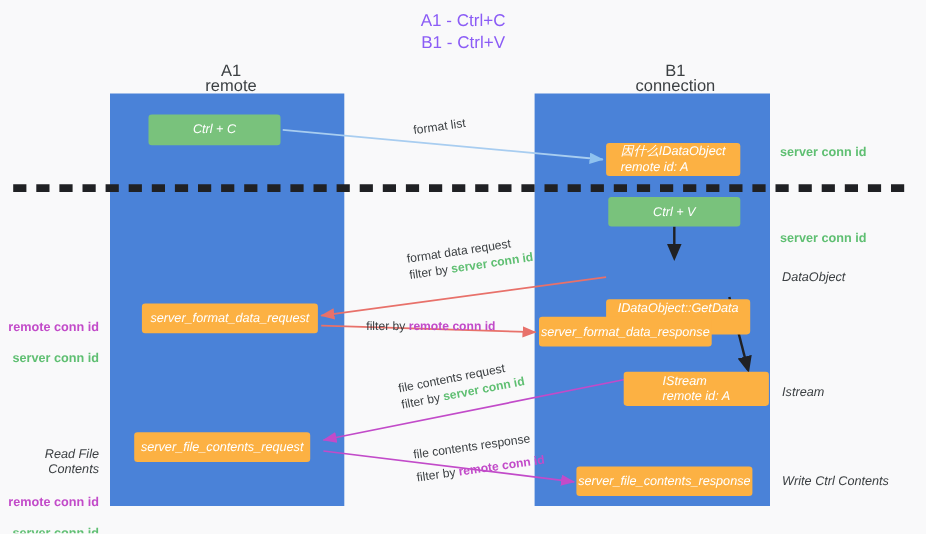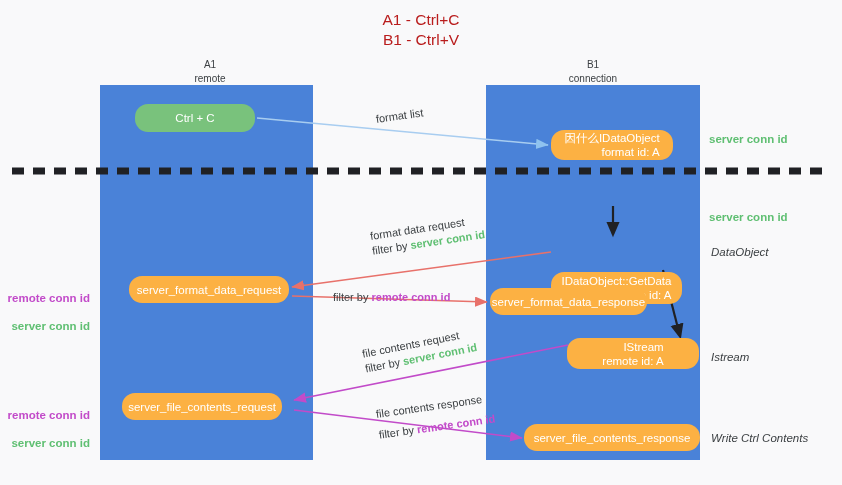--- a/index.html
+++ b/index.html
@@ -27,47 +27,48 @@
     pointer-events: none;
   }
   .panel {
     position: absolute;
     background: #4a82d8;
   }
   .col-head {
     position: absolute;
     text-align: center;
     color: #3c4043;
-    font-size: 10px;
+    font-size: 15px;
     line-height: 14px;
     white-space: pre-line;
   }
   .title {
     position: absolute;
     left: 0;
     top: 10px;
     width: 842px;
     text-align: center;
-    color: #b91c1c;
+    color: #8b5cf6;
     font-size: 15.5px;
     line-height: 20px;
     white-space: pre-line;
   }
   .box {
     position: absolute;
     box-sizing: border-box;
     display: flex;
     align-items: center;
     justify-content: center;
-    text-align: right;
+    text-align: left;
     color: #ffffff;
     font-size: 11.5px;
     line-height: 14px;
     white-space: pre-line;
-    border-radius: 13px;
+    border-radius: 3px;
+    font-style: italic;
   }
   .box.orange { background: #fcb143; }
   .box.green  { background: #79c27c; }
 
   .side-label {
     position: absolute;
     font-size: 11.5px;
     line-height: 14px;
     color: #3c4043;
     white-space: pre-line;
@@ -95,21 +96,21 @@
 </head>
 <body>
 
 <div id="stage">
 
   <div class="title">A1 - Ctrl+C
 B1 - Ctrl+V</div>
 
   <div class="col-head" style="left:110px; top:58px; width:200px;">A1
 remote</div>
-  <div class="col-head" style="left:493px; top:58px; width:200px;">B1
+  <div class="col-head" style="left:514px; top:58px; width:200px;">B1
 connection</div>
 
   <div class="panel" style="left:100px; top:85px; width:213px; height:375px;"></div>
   <div class="panel" style="left:486px; top:85px; width:214px; height:375px;"></div>
 
   <svg class="svg-layer" viewBox="0 0 842 485" xmlns="http://www.w3.org/2000/svg">
     <defs>
       <marker id="ah-blue" markerWidth="9" markerHeight="9" refX="7.5" refY="3.2" orient="auto" markerUnits="strokeWidth">
         <path d="M0,0 L8,3.2 L0,6.4 z" fill="#8fc2ef"></path>
       </marker>
@@ -137,36 +138,37 @@
     <line x1="292" y1="296" x2="487" y2="302" stroke="#e8716a" stroke-width="1.6" marker-end="url(#ah-red)"></line>
 
     <line x1="568" y1="345" x2="294" y2="400" stroke="#c24bc9" stroke-width="1.6" marker-end="url(#ah-mag)"></line>
 
     <line x1="294" y1="410" x2="522" y2="438" stroke="#c24bc9" stroke-width="1.6" marker-end="url(#ah-mag)"></line>
   </svg>
 
   <div class="box green" style="left:135px; top:104px; width:120px; height:28px;">Ctrl + C</div>
 
   <div class="box orange" style="left:551px; top:130px; width:122px; height:30px;">因什么IDataObject
-format id: A</div>
-
+remote id: A</div>
+
+  <div class="box green" style="left:553px; top:179px; width:120px; height:27px;">Ctrl + V</div>
 
   <div class="box orange" style="left:551px; top:236px; width:131px; height:32px;margin-top:36px;">IDataObject::GetData
 remote id: A</div>
 
   <div class="box orange" style="left:490px; top:288px; width:157px; height:27px;">server_format_data_response</div>
 
   <div class="box orange" style="left:129px; top:276px; width:160px; height:27px;">server_format_data_request</div>
 
   <div class="box orange" style="left:567px; top:338px; width:132px; height:31px;">IStream
 remote id: A</div>
 
   <div class="box orange" style="left:122px; top:393px; width:160px; height:27px;">server_file_contents_request</div>
 
-  <div class="box orange" style="left:524px; top:424px; width:176px; height:27px;">server_file_contents_response</div>
+  <div class="box orange" style="left:524px; top:424px; width:160px; height:27px;">server_file_contents_response</div>
 
   <div class="edge-label rot-b" style="left:375px; top:112px;">
     <span>format list</span>
   </div>
 
   <div class="edge-label rot-a" style="left:369px; top:229px;">
     <div><span>format data request</span></div>
     <div><span>filter by </span><em class="g">server conn id</em></div>
   </div>
 
@@ -183,20 +185,21 @@
     <div><span>file contents response</span></div>
     <div style="margin-top:6px;"><span>filter by </span><em class="p">remote conn id</em></div>
   </div>
 
   <div class="side-label right" style="left:0px; top:277px; width:90px;">
     <div class="side-label purple" style="position:static;">remote conn id</div>
     <div class="side-label green" style="position:static;">server conn id</div>
   </div>
 
   <div class="side-label right" style="left:0px; top:392px; width:90px;">
+    <div class="side-label plain" style="position:static;">Read File Contents</div>
     <div class="side-label purple" style="position:static; margin-top:2px;">remote conn id</div>
     <div class="side-label green" style="position:static;">server conn id</div>
   </div>
 
   <div class="side-label green" style="left:709px; top:132px;">server conn id</div>
   <div class="side-label green" style="left:709px; top:210px;">server conn id</div>
   <div class="side-label plain" style="left:711px; top:245px;">DataObject</div>
   <div class="side-label plain" style="left:711px; top:350px;">Istream</div>
   <div class="side-label plain" style="left:711px; top:431px;">Write Ctrl Contents</div>
 

